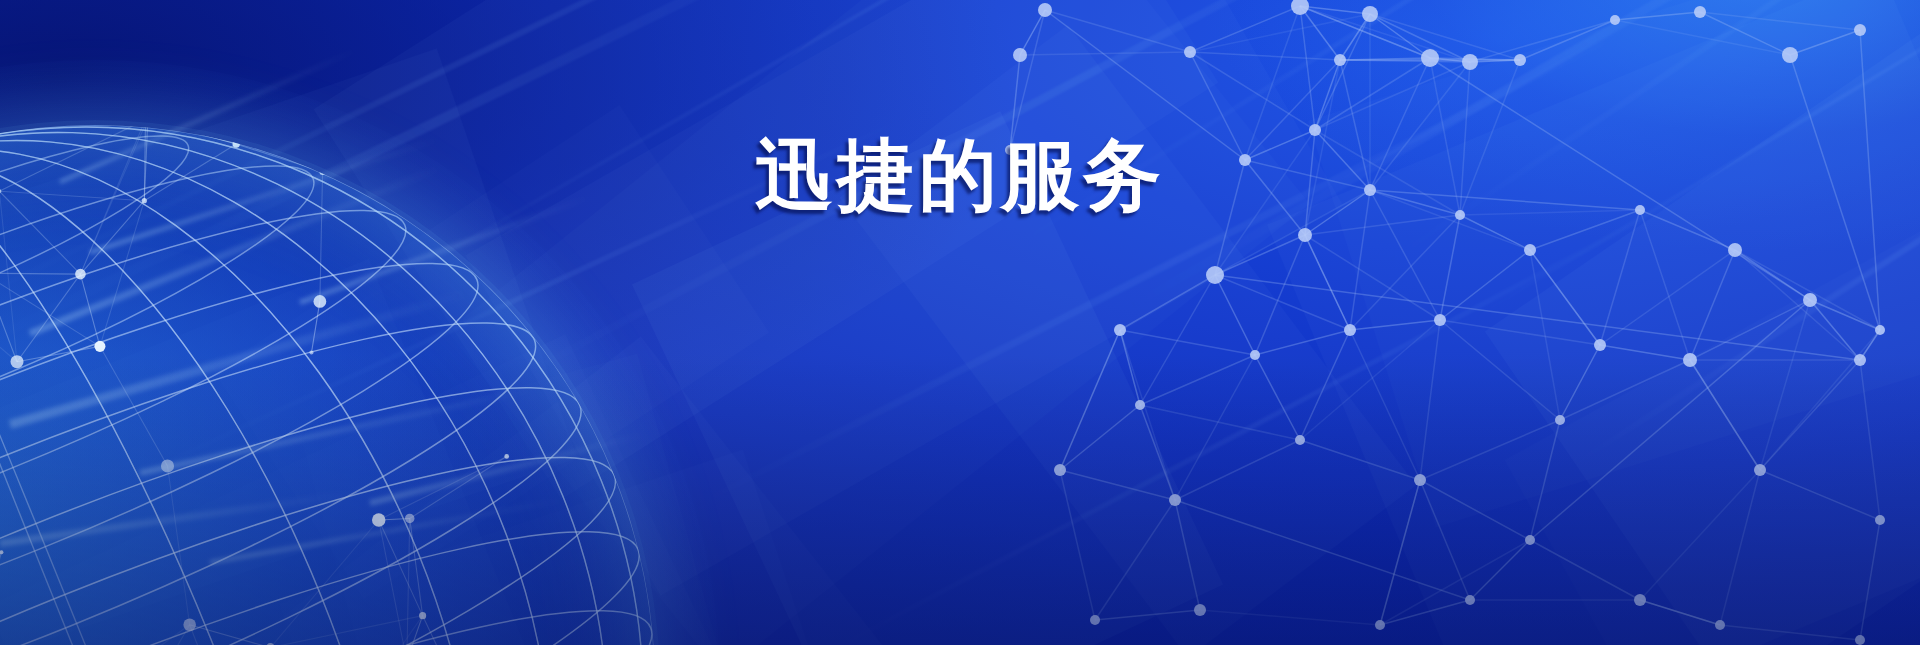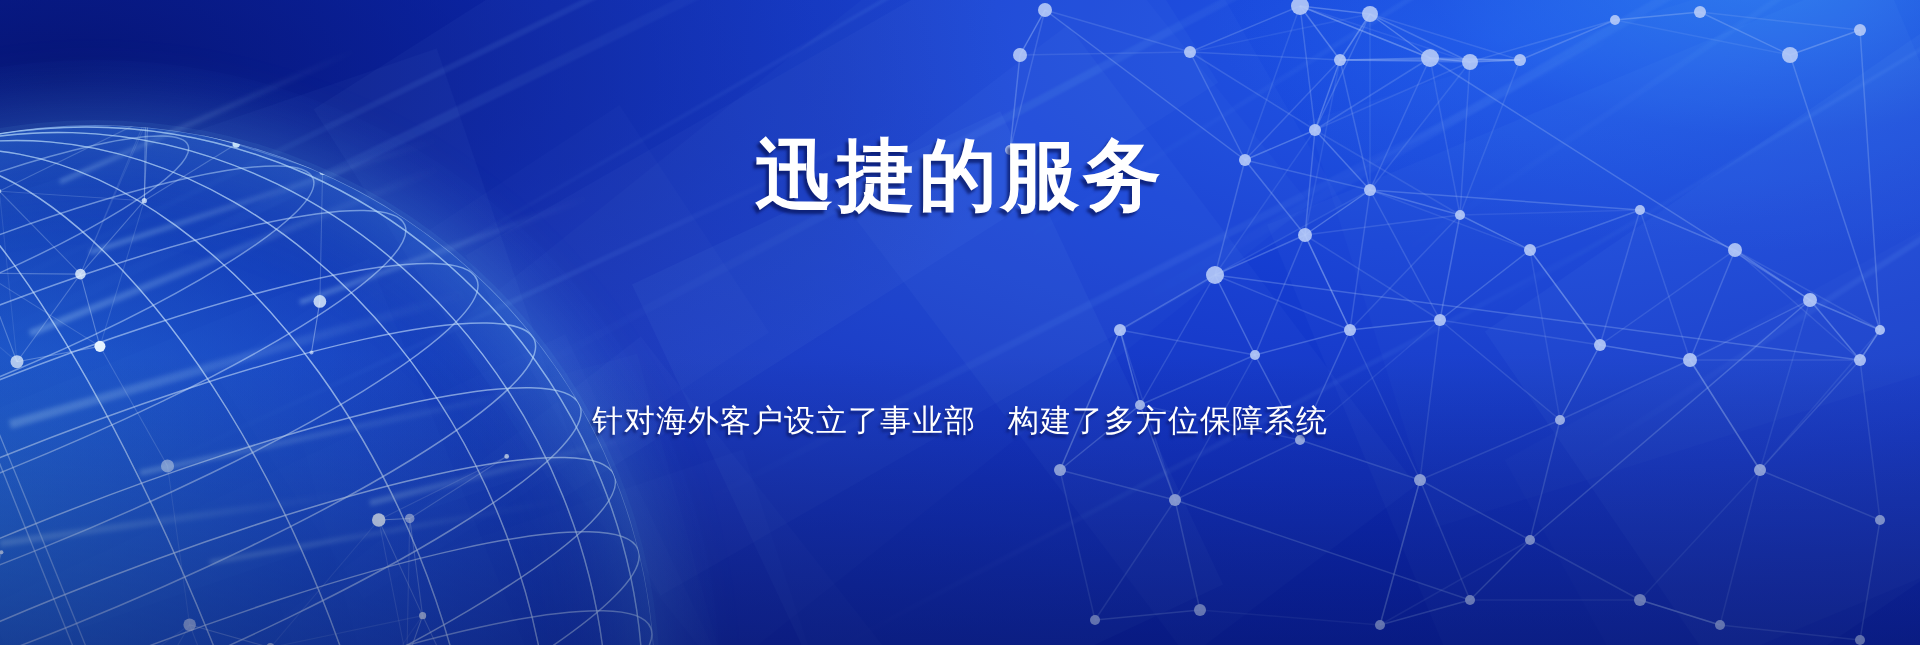--- a/index.html
+++ b/index.html
@@ -750,16 +750,15 @@
       <circle cx="560" cy="420" r="5" fill="#b9cdf8" fill-opacity="0.88"></circle>
       <circle cx="255" cy="355" r="5" fill="#b9cdf8" fill-opacity="0.88"></circle>
     </svg>
 
   <div class="bg-tint-bottom"></div>
 
   <div class="content">
     <div class="title">迅捷的服务</div>
 
 
-    <div class="tagline">针对海外客户设立了事业部　构建了多方位保障系统</div>
   </div>
 
 </div>
 
 </body></html>

